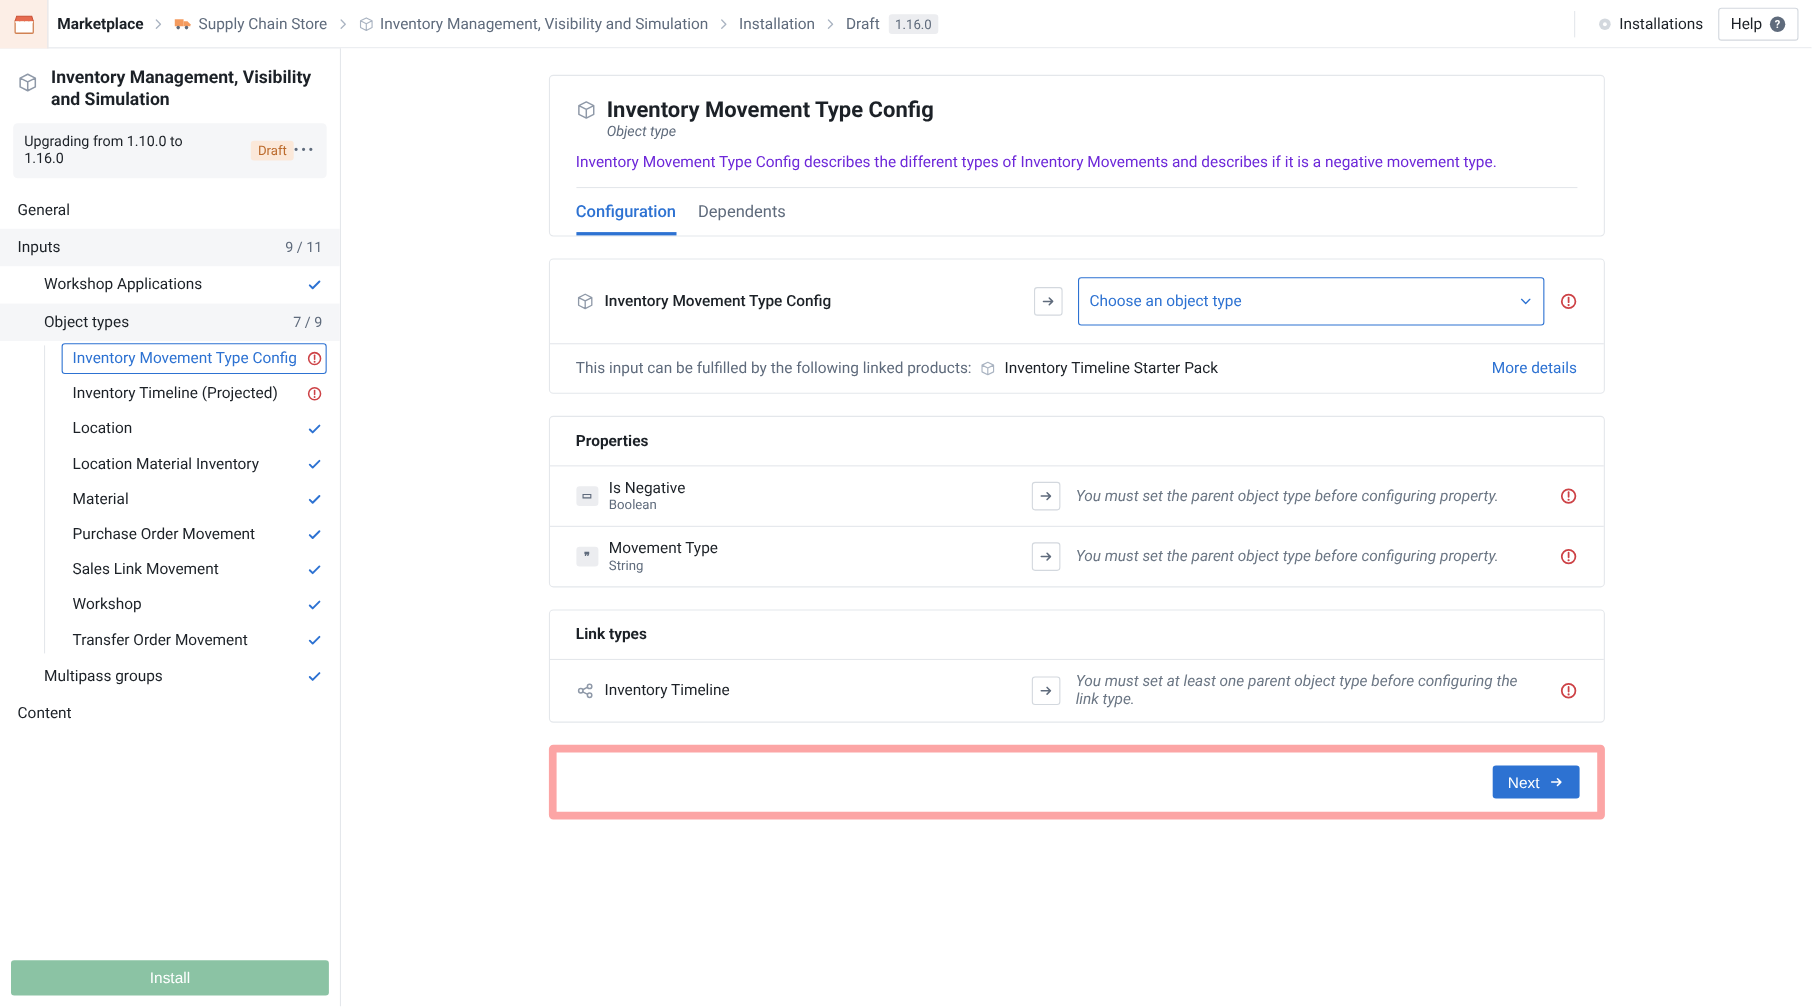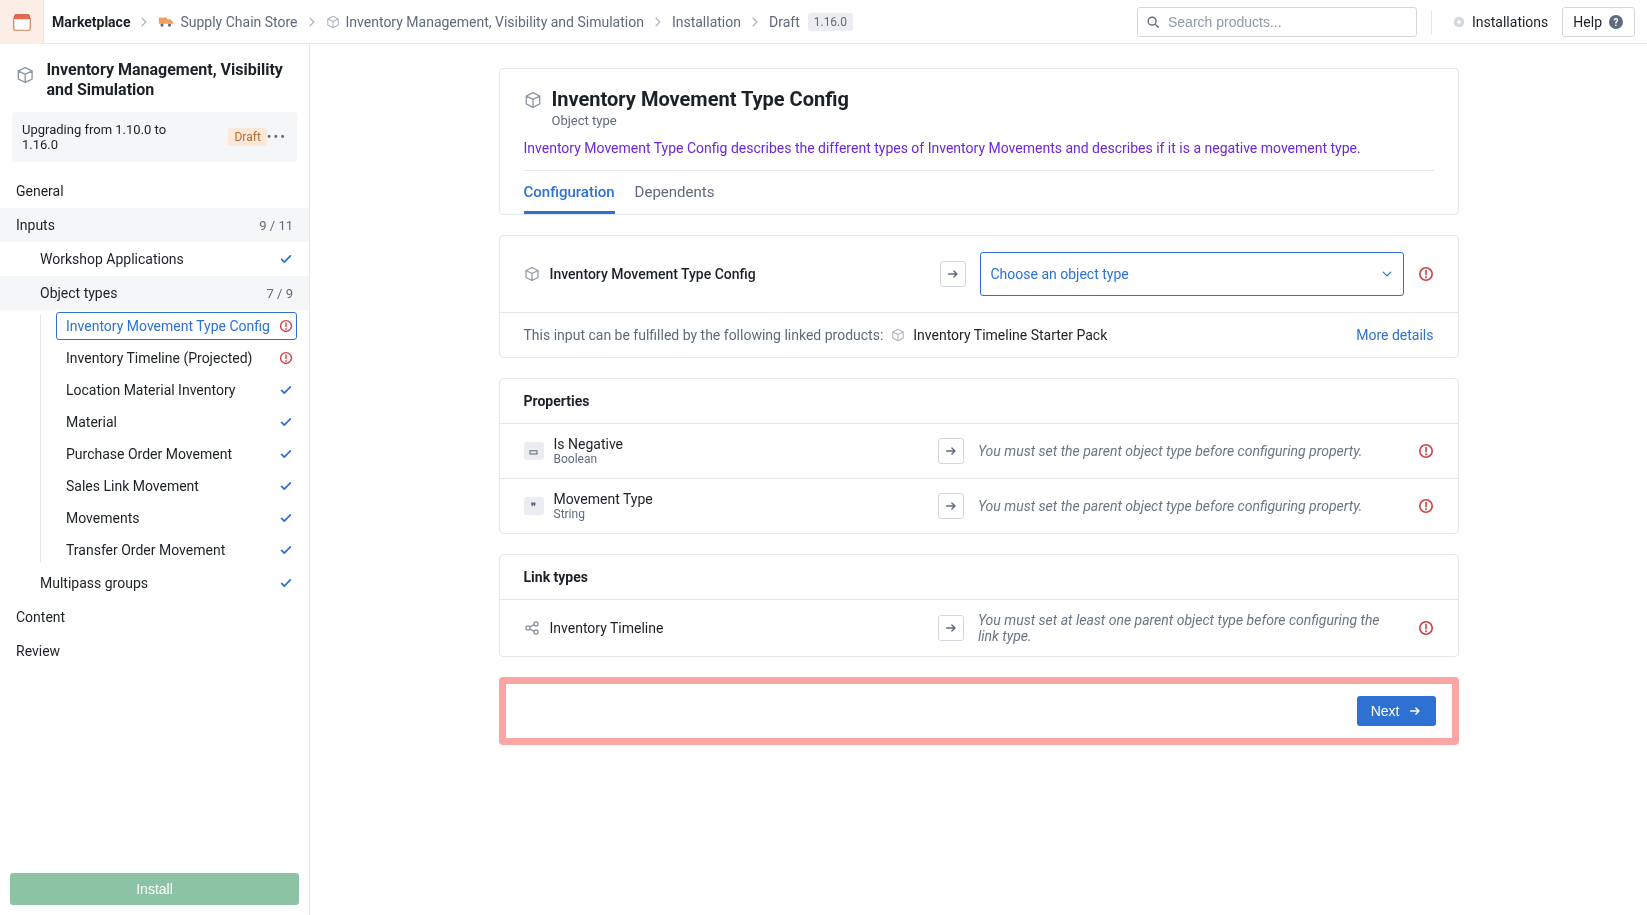--- a/index.html
+++ b/index.html
@@ -131,21 +131,21 @@
   .main { flex: 1; overflow-y: auto; background: #fff; }
   .content { max-width: 1000px; margin: 24px auto; padding: 0 20px; }
   .card {
     border: 1px solid #e4e7eb; border-radius: 4px; background: #fff;
   }
   .card + .card { margin-top: 20px; }
 
   .card-head { padding: 18px 24px 0 24px; }
   .ch-title-row { display: flex; align-items: flex-start; gap: 10px; }
   .ch-title-row .texts .title { font-size: 20px; font-weight: 700; }
-  .ch-title-row .texts .sub { font-size: 13px; color: #5f6b7c; margin-top: 2px; }
+  .ch-title-row .texts .sub { font-size: 13px; color: #5f6b7c; margin-top: 2px; font-style: italic; }
   .ch-desc { color: #6d28d9; margin-top: 12px; font-size: 14px; }
   .ch-divider { height: 1px; background: #e4e7eb; margin: 14px 0 0 0; }
   .tabs { display: flex; gap: 20px; padding: 0 24px; }
   .tab {
     padding: 12px 0 10px 0; font-size: 15px; color: #5f6b7c; cursor: pointer;
     border-bottom: 3px solid transparent;
   }
   .tab.active { color: #2d72d2; border-bottom-color: #2d72d2; font-weight: 500; }
 
   .config-row {
@@ -292,26 +292,20 @@
     <span class="crumb">Installation</span>
     <svg class="sep" width="12" height="12">
         <use href="#i-chevron-right"></use>
       </svg>
     <span class="crumb">Draft</span>
     <span class="version-chip">1.16.0</span>
   </div>
 
   <div class="topbar-spacer"></div>
 
-  <div class="search">
-    <svg width="14" height="14" style="color:#5f6b7c">
-        <use href="#i-search"></use>
-      </svg>
-    <input type="text" placeholder="Search products..." style="">
-  </div>
   <div class="vdiv"></div>
   <div class="top-link">
     <svg width="14" height="14" style="color:#8f99a8">
         <use href="#i-disc"></use>
       </svg>
     <span>Installations</span>
   </div>
   <div class="help-btn">
     <span>Help</span>
     <svg width="16" height="16">
@@ -363,20 +357,26 @@
               <use href="#i-err"></use>
             </svg>
           </div>
           <div class="tree-row obj">
             <span class="rlabel">Inventory Timeline (Projected)</span>
             <svg width="14" height="14" class="status-icon" style="color: rgb(205, 66, 70);">
               <use href="#i-err"></use>
             </svg>
           </div>
           <div class="tree-row obj">
+            <span class="rlabel">Location</span>
+            <svg width="14" height="14" class="status-icon" style="color: rgb(45, 114, 210);">
+              <use href="#i-check"></use>
+            </svg>
+          </div>
+          <div class="tree-row obj">
             <span class="rlabel">Location Material Inventory</span>
             <svg width="14" height="14" class="status-icon" style="color: rgb(45, 114, 210);">
               <use href="#i-check"></use>
             </svg>
           </div>
           <div class="tree-row obj">
             <span class="rlabel">Material</span>
             <svg width="14" height="14" class="status-icon" style="color: rgb(45, 114, 210);">
               <use href="#i-check"></use>
             </svg>
@@ -387,44 +387,41 @@
               <use href="#i-check"></use>
             </svg>
           </div>
           <div class="tree-row obj">
             <span class="rlabel">Sales Link Movement</span>
             <svg width="14" height="14" class="status-icon" style="color: rgb(45, 114, 210);">
               <use href="#i-check"></use>
             </svg>
           </div>
           <div class="tree-row obj">
-            <span class="rlabel">Movements</span>
+            <span class="rlabel">Workshop</span>
             <svg width="14" height="14" class="status-icon" style="color: rgb(45, 114, 210);">
               <use href="#i-check"></use>
             </svg>
           </div>
           <div class="tree-row obj">
             <span class="rlabel">Transfer Order Movement</span>
             <svg width="14" height="14" class="status-icon" style="color: rgb(45, 114, 210);">
               <use href="#i-check"></use>
             </svg>
           </div>
         </div>
 
       <div class="tree-row indent2">
         <span class="rlabel">Multipass groups</span>
         <svg class="status-icon" width="14" height="14" style="color:#2d72d2">
             <use href="#i-check"></use>
           </svg>
       </div>
       <div class="tree-row level1 section">
         <span class="rlabel">Content</span>
-      </div>
-      <div class="tree-row level1 section">
-        <span class="rlabel">Review</span>
       </div>
     </div>
 
     <div class="sb-footer">
       <button class="install-btn">Install</button>
     </div>
   </div>
 
   <div class="main">
     <div class="content">

